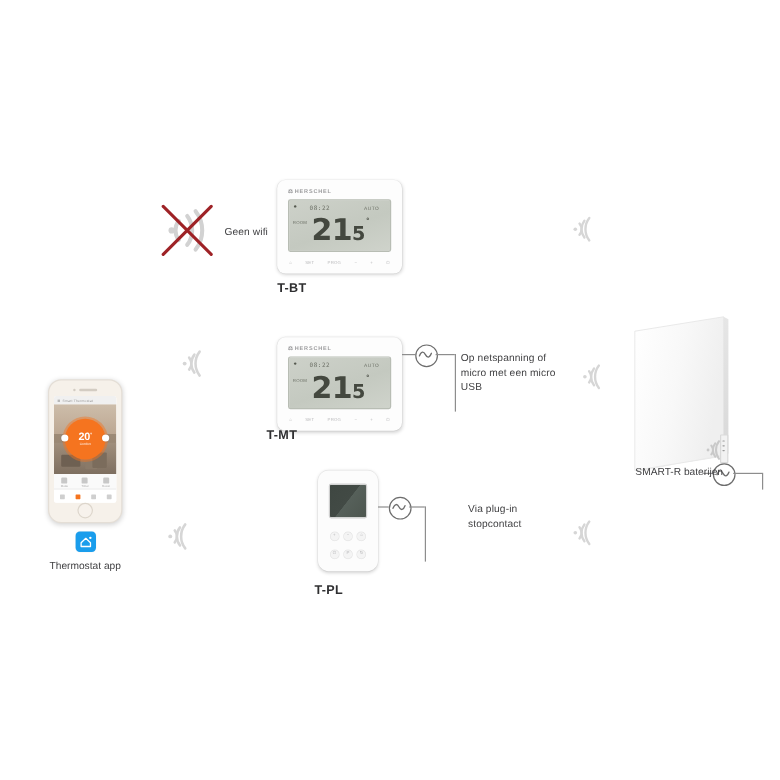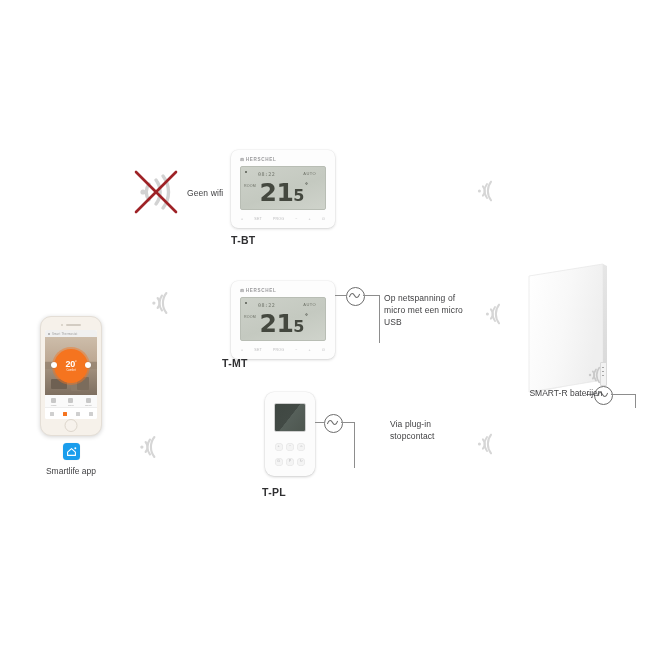--- a/index.html
+++ b/index.html
@@ -464,21 +464,21 @@
     </div>
     <div class="phone-home"></div>
   </div>
 
   <div class="app-icon" style="left:63px; top:443px;">
     <svg width="17" height="17" viewBox="0 0 17 17" aria-hidden="true">
       <path d="M4.6 9.2 L8.5 5.6 L12.4 9.2 L12.4 12.4 L4.6 12.4 Z" fill="none" stroke="#ffffff" stroke-width="1.1" stroke-linejoin="round"></path>
       <circle cx="12.3" cy="5.2" r="1" fill="#ffffff"></circle>
     </svg>
   </div>
-  <div class="small-label abs" style="left:28px; top:466px; width:86px;">Smartlife app</div>
+  <div class="small-label abs" style="left:28px; top:466px; width:86px;">Thermostat app</div>
 
   <div class="nowifi-wrap" style="left:132px; top:168px; width:48px; height:48px;">
     <svg width="48" height="48" viewBox="0 0 48 48" aria-hidden="true">
       <g fill="none" stroke="#d2d2d2" stroke-width="3.4" stroke-linecap="round">
         <path d="M17 32 A13 13 0 0 1 17 16"></path>
         <path d="M24 36 A19.5 19.5 0 0 0 24 12"></path>
         <path d="M31 40 A26 26 0 0 0 31 8"></path>
       </g>
       <circle cx="11" cy="24" r="2.6" fill="#d2d2d2"></circle>
     </svg>

